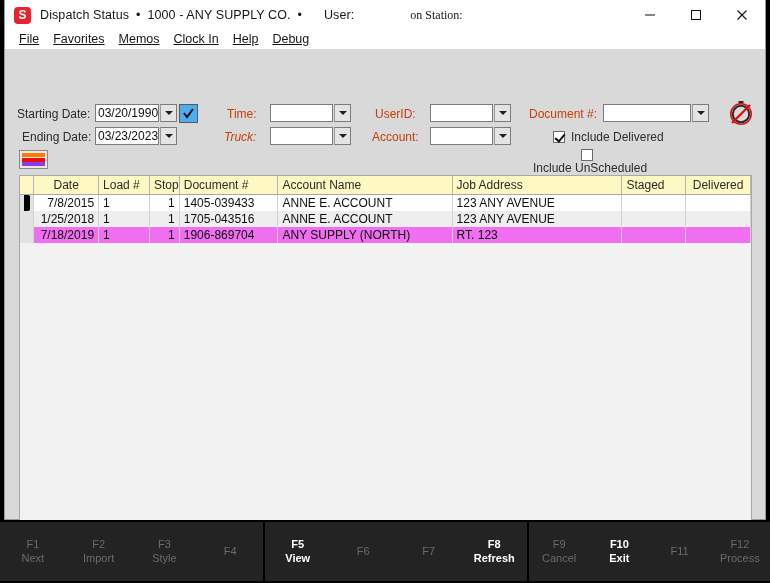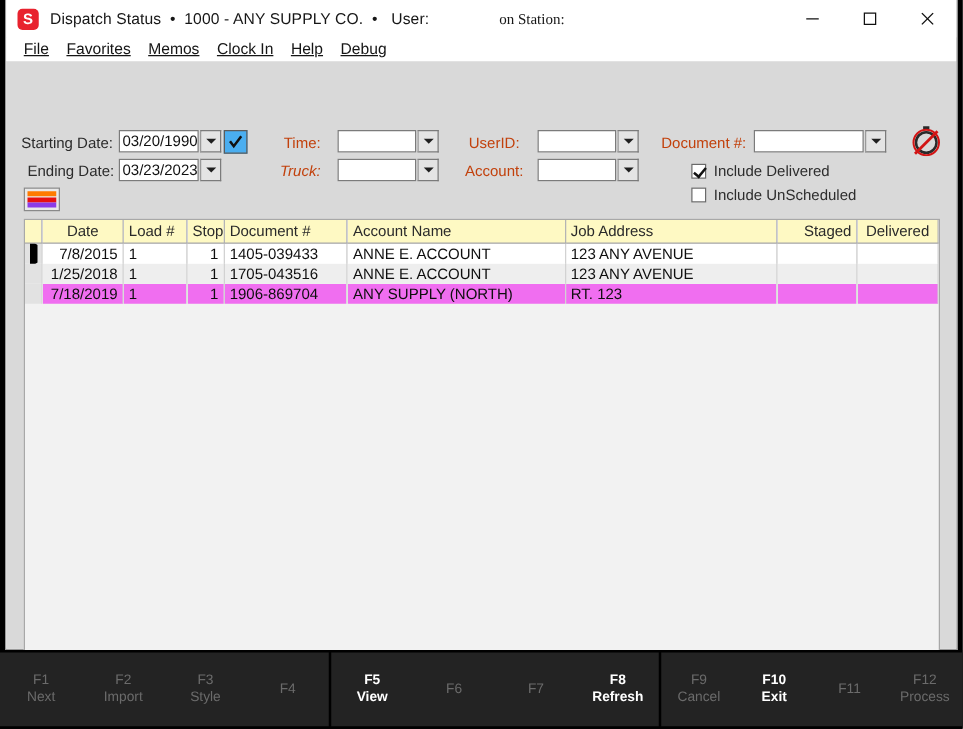--- a/index.html
+++ b/index.html
@@ -310,21 +310,21 @@
 <div id="app">
 
   <div class="window">
 
     <div class="titlebar">
       <div class="app-icon">S</div>
       <span class="title-text">Dispatch Status</span>
       <span class="title-sep">•</span>
       <span class="title-text" style="margin-left:0">1000 - ANY SUPPLY CO.</span>
       <span class="title-sep">•</span>
-      <span class="title-text" style="margin-left:4px">User:</span>
+      <span class="title-text" style="margin-left:15px">User:</span>
       <span class="title-station">on Station:</span>
 
       <div class="win-controls">
         <div class="win-btn">
           <svg width="12" height="12" viewBox="0 0 12 12">
               <line x1="1" y1="6" x2="11" y2="6" stroke="#111" stroke-width="1"></line>
             </svg>
         </div>
         <div class="win-btn">
           <svg width="12" height="12" viewBox="0 0 12 12">
@@ -395,21 +395,21 @@
       <span class="lbl dim" style="left:367px; top:81px;">Account:</span>
       <div class="txtbox" style="left:425px; top:78px; width:63px;"></div>
       <div class="ddbtn" style="left:489px; top:78px;">
         <span class="arrow-down"></span>
       </div>
 
       <div class="cb-row" style="left:548px; top:81px;">
         <span class="cb-box checked"></span>
         <span class="cb-label">Include Delivered</span>
       </div>
-      <div class="cb-row" style="left:548px; top:100px;">
+      <div class="cb-row" style="left:522px; top:100px;flex-direction:column;">
         <span class="cb-box"></span>
         <span class="cb-label">Include UnScheduled</span>
       </div>
 
       <div class="legend-btn" style="left:14px; top:101px;">
         <span class="legend-stripe" style="background:#ff7b00"></span>
         <span class="legend-stripe" style="background:#e81010"></span>
         <span class="legend-stripe" style="background:#8b3ce8"></span>
       </div>
 
@@ -437,21 +437,21 @@
           </colgroup>
           <thead>
             <tr>
               <th class="col-marker"></th>
               <th style="text-align:center">Date</th>
               <th>Load #</th>
               <th>Stop</th>
               <th>Document #</th>
               <th>Account Name</th>
               <th>Job Address</th>
-              <th style="text-align:right">Staged</th>
+              <th style="text-align:left">Staged</th>
               <th style="text-align:center">Delivered</th>
             </tr>
           </thead>
           <tbody>
             <tr class="r-odd">
               <td class="col-marker">
                 <span class="row-marker"></span>
               </td>
               <td class="col-num">7/8/2015</td>
               <td>1</td>

